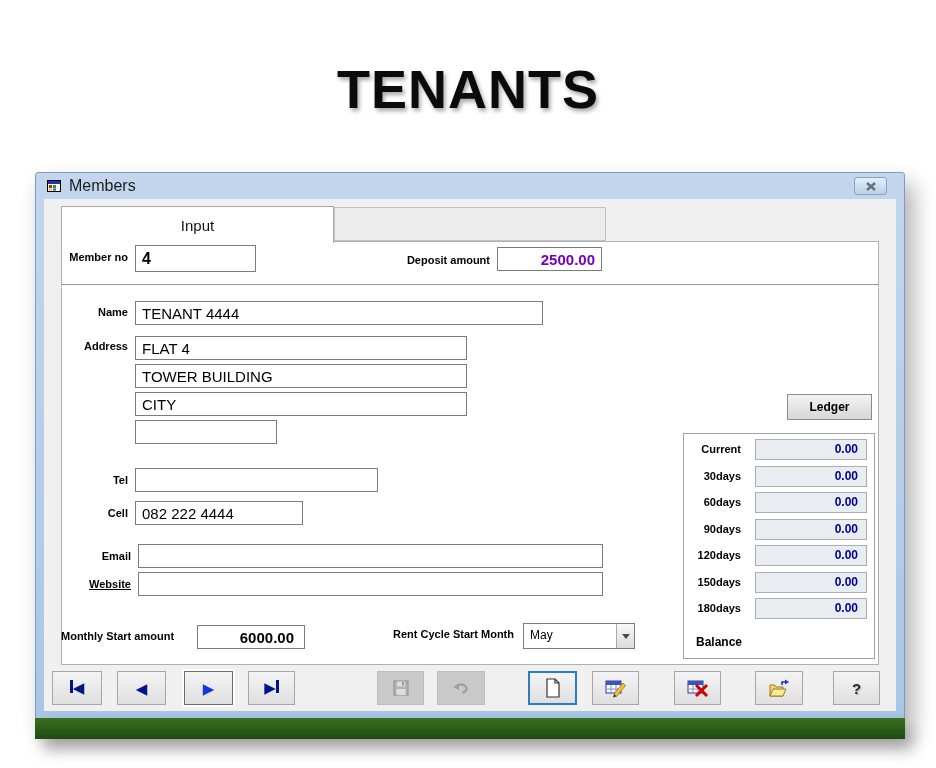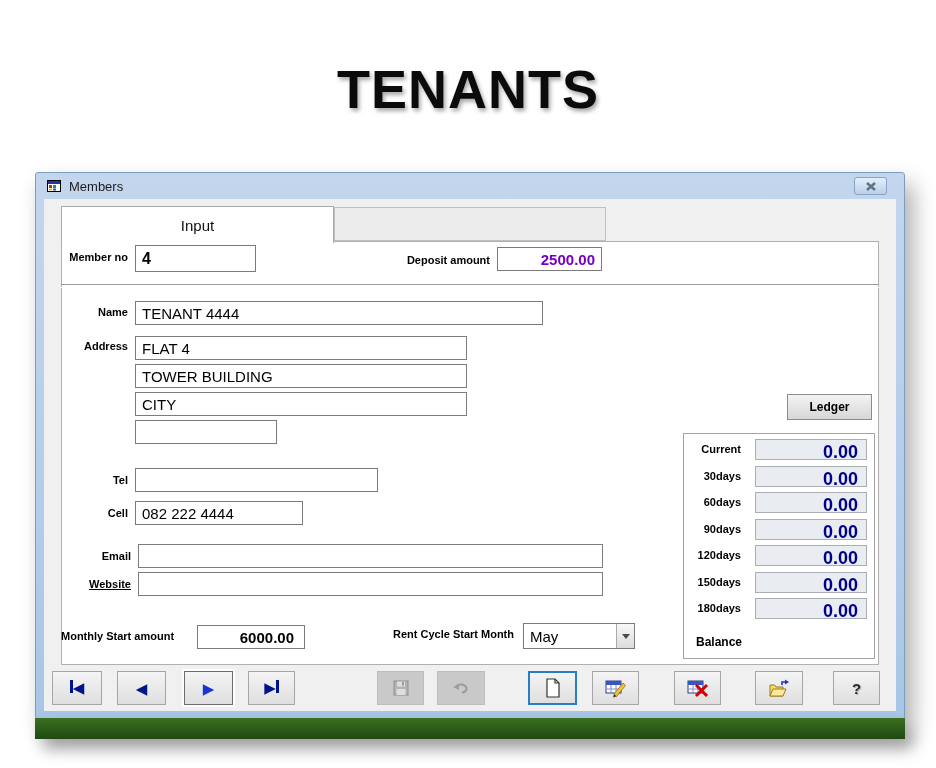--- a/index.html
+++ b/index.html
@@ -17,21 +17,21 @@
   .window{
     position:absolute;left:35px;top:172px;width:868px;height:546px;
     background:linear-gradient(#c3d6ee,#a9c6e6);
     border:1px solid #7e9cc0;border-radius:3px;
     box-shadow:8px 12px 22px rgba(0,0,0,.32);
     box-sizing:content-box;
   }
   .titlebar{
     position:absolute;left:0;top:0;width:100%;height:26px;
     display:flex;align-items:center;gap:7px;padding-left:10px;box-sizing:border-box;
-    font-size:13px;color:#1c1c1c;
+    font-size:16px;color:#1c1c1c;
   }
   .close-btn{
     position:absolute;left:818px;top:4px;width:33px;height:18px;
     background:linear-gradient(#e3eefa,#b9d0ea);
     border:1px solid #8aa3c0;border-radius:3px;
     display:flex;align-items:center;justify-content:center;padding:0;cursor:default;
   }
   .client{
     position:absolute;left:8px;top:26px;width:852px;height:512px;background:#f0f0f0;
   }
@@ -65,42 +65,42 @@
     padding:0 6px;z-index:3;outline:none;
   }
   .tb.big{font-size:16px;font-weight:bold;}
   .tb.purple{color:#7500c4;font-weight:bold;text-align:right;}
   .tb.rnum{text-align:right;font-weight:bold;padding-right:10px;}
   
   .combo{
     position:absolute;left:487px;top:450px;width:112px;height:26px;box-sizing:border-box;
     border:1px solid #7b7b7b;background:#fff;display:flex;z-index:3;
   }
-  .combo .val{flex:1;font-size:15px;padding:4px 0 0 6px;color:#000;}
+  .combo .val{flex:1;font-size:12px;padding:4px 0 0 6px;color:#000;}
   .combo .drop{
     width:17px;background:linear-gradient(#f8f8f8,#dcdcdc);border-left:1px solid #aaa;
     display:flex;align-items:center;justify-content:center;
   }
   .chev{width:0;height:0;border-left:4px solid transparent;border-right:4px solid transparent;border-top:5px solid #4a4a4a;}
   
   .btn-ledger{
     position:absolute;left:751px;top:221px;width:85px;height:26px;z-index:3;
     background:linear-gradient(#f3f3f3,#d7d7d7);border:1px solid #8b8b8b;
     font-family:"Liberation Sans",sans-serif;font-size:12px;font-weight:bold;color:#000;
     display:flex;align-items:center;justify-content:center;
   }
   .aging-box{
     position:absolute;left:647px;top:260px;width:192px;height:226px;
     background:#fff;border:1px solid #a3a3a3;box-sizing:border-box;z-index:2;
   }
   .albl{position:absolute;left:650px;width:55px;text-align:right;font-size:11px;font-weight:bold;z-index:3;}
   .abox{
     position:absolute;left:719px;width:112px;height:21px;box-sizing:border-box;z-index:3;
     background:#e9ecf0;border:1px solid #a9adb4;
-    font-size:18px;font-weight:bold;color:#00008b;text-align:right;padding:2px 8px 0 0;
+    font-size:12px;font-weight:bold;color:#00008b;text-align:right;padding:2px 8px 0 0;
   }
   .balance-lbl{position:absolute;left:648px;top:462px;width:58px;text-align:right;font-size:12px;font-weight:bold;z-index:3;}
   .balance-box{
     position:absolute;left:713px;top:455px;width:120px;height:28px;box-sizing:border-box;z-index:3;
     background:#e9ecf0;border:1px solid #a9adb4;
     font-size:19px;font-weight:bold;color:#e60000;text-align:right;padding:3px 12px 0 0;
   }
   
   .tbtn{
     position:absolute;top:498px;height:34px;box-sizing:border-box;z-index:3;

